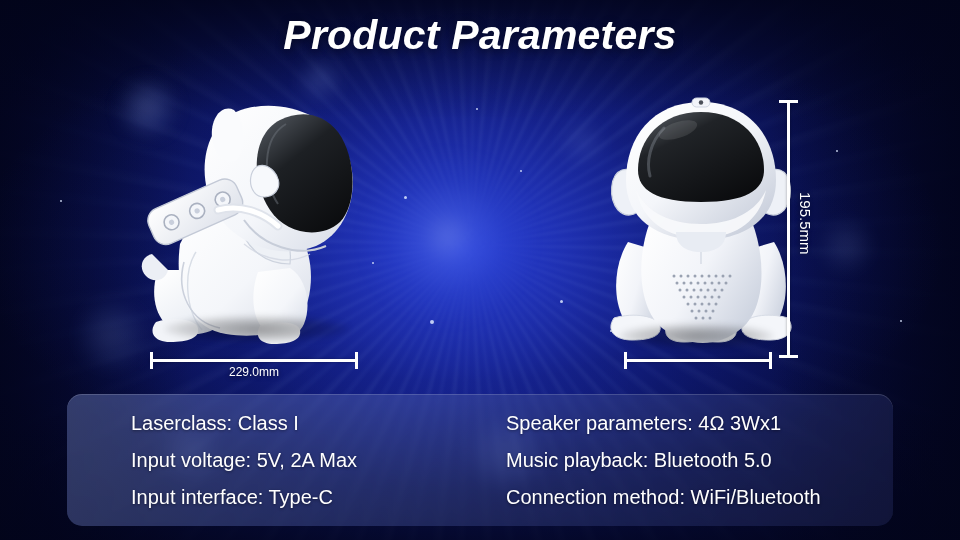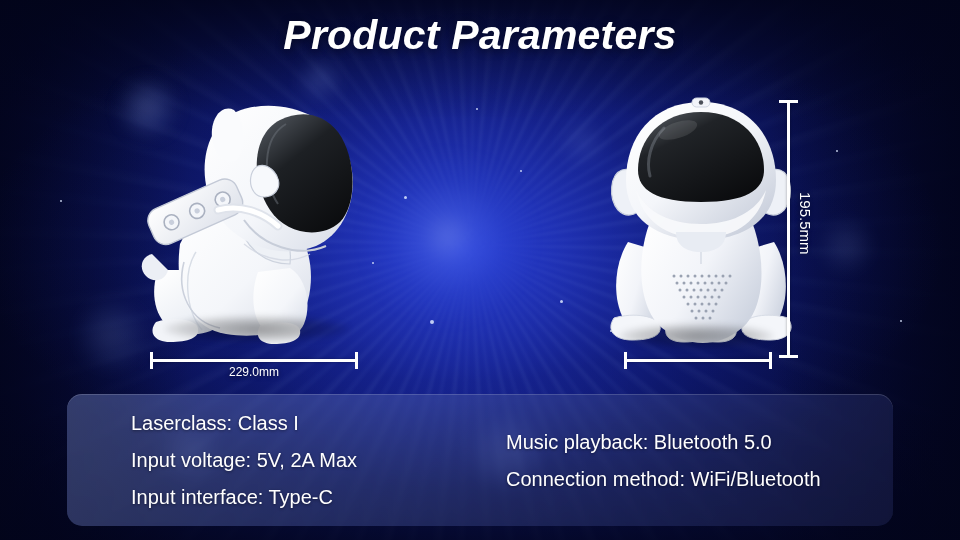--- a/index.html
+++ b/index.html
@@ -404,18 +404,19 @@
   <div class="dim-v" style="left:787px;top:100px;height:258px;"></div>
   <div class="dim-label-v" style="left:814px;top:192px;">195.5mm</div>
 
   <div class="spec-panel">
     <div class="spec-col left">
       <div class="spec-line">Laserclass: Class I</div>
       <div class="spec-line">Input voltage: 5V, 2A Max</div>
       <div class="spec-line">Input interface: Type-C</div>
     </div>
     <div class="spec-col right">
+      <div class="spec-line">Speaker parameters: 4Ω 3Wx1</div>
       <div class="spec-line">Music playback: Bluetooth 5.0</div>
       <div class="spec-line">Connection method: WiFi/Bluetooth</div>
     </div>
   </div>
 
 </div>
 
 </body></html>

